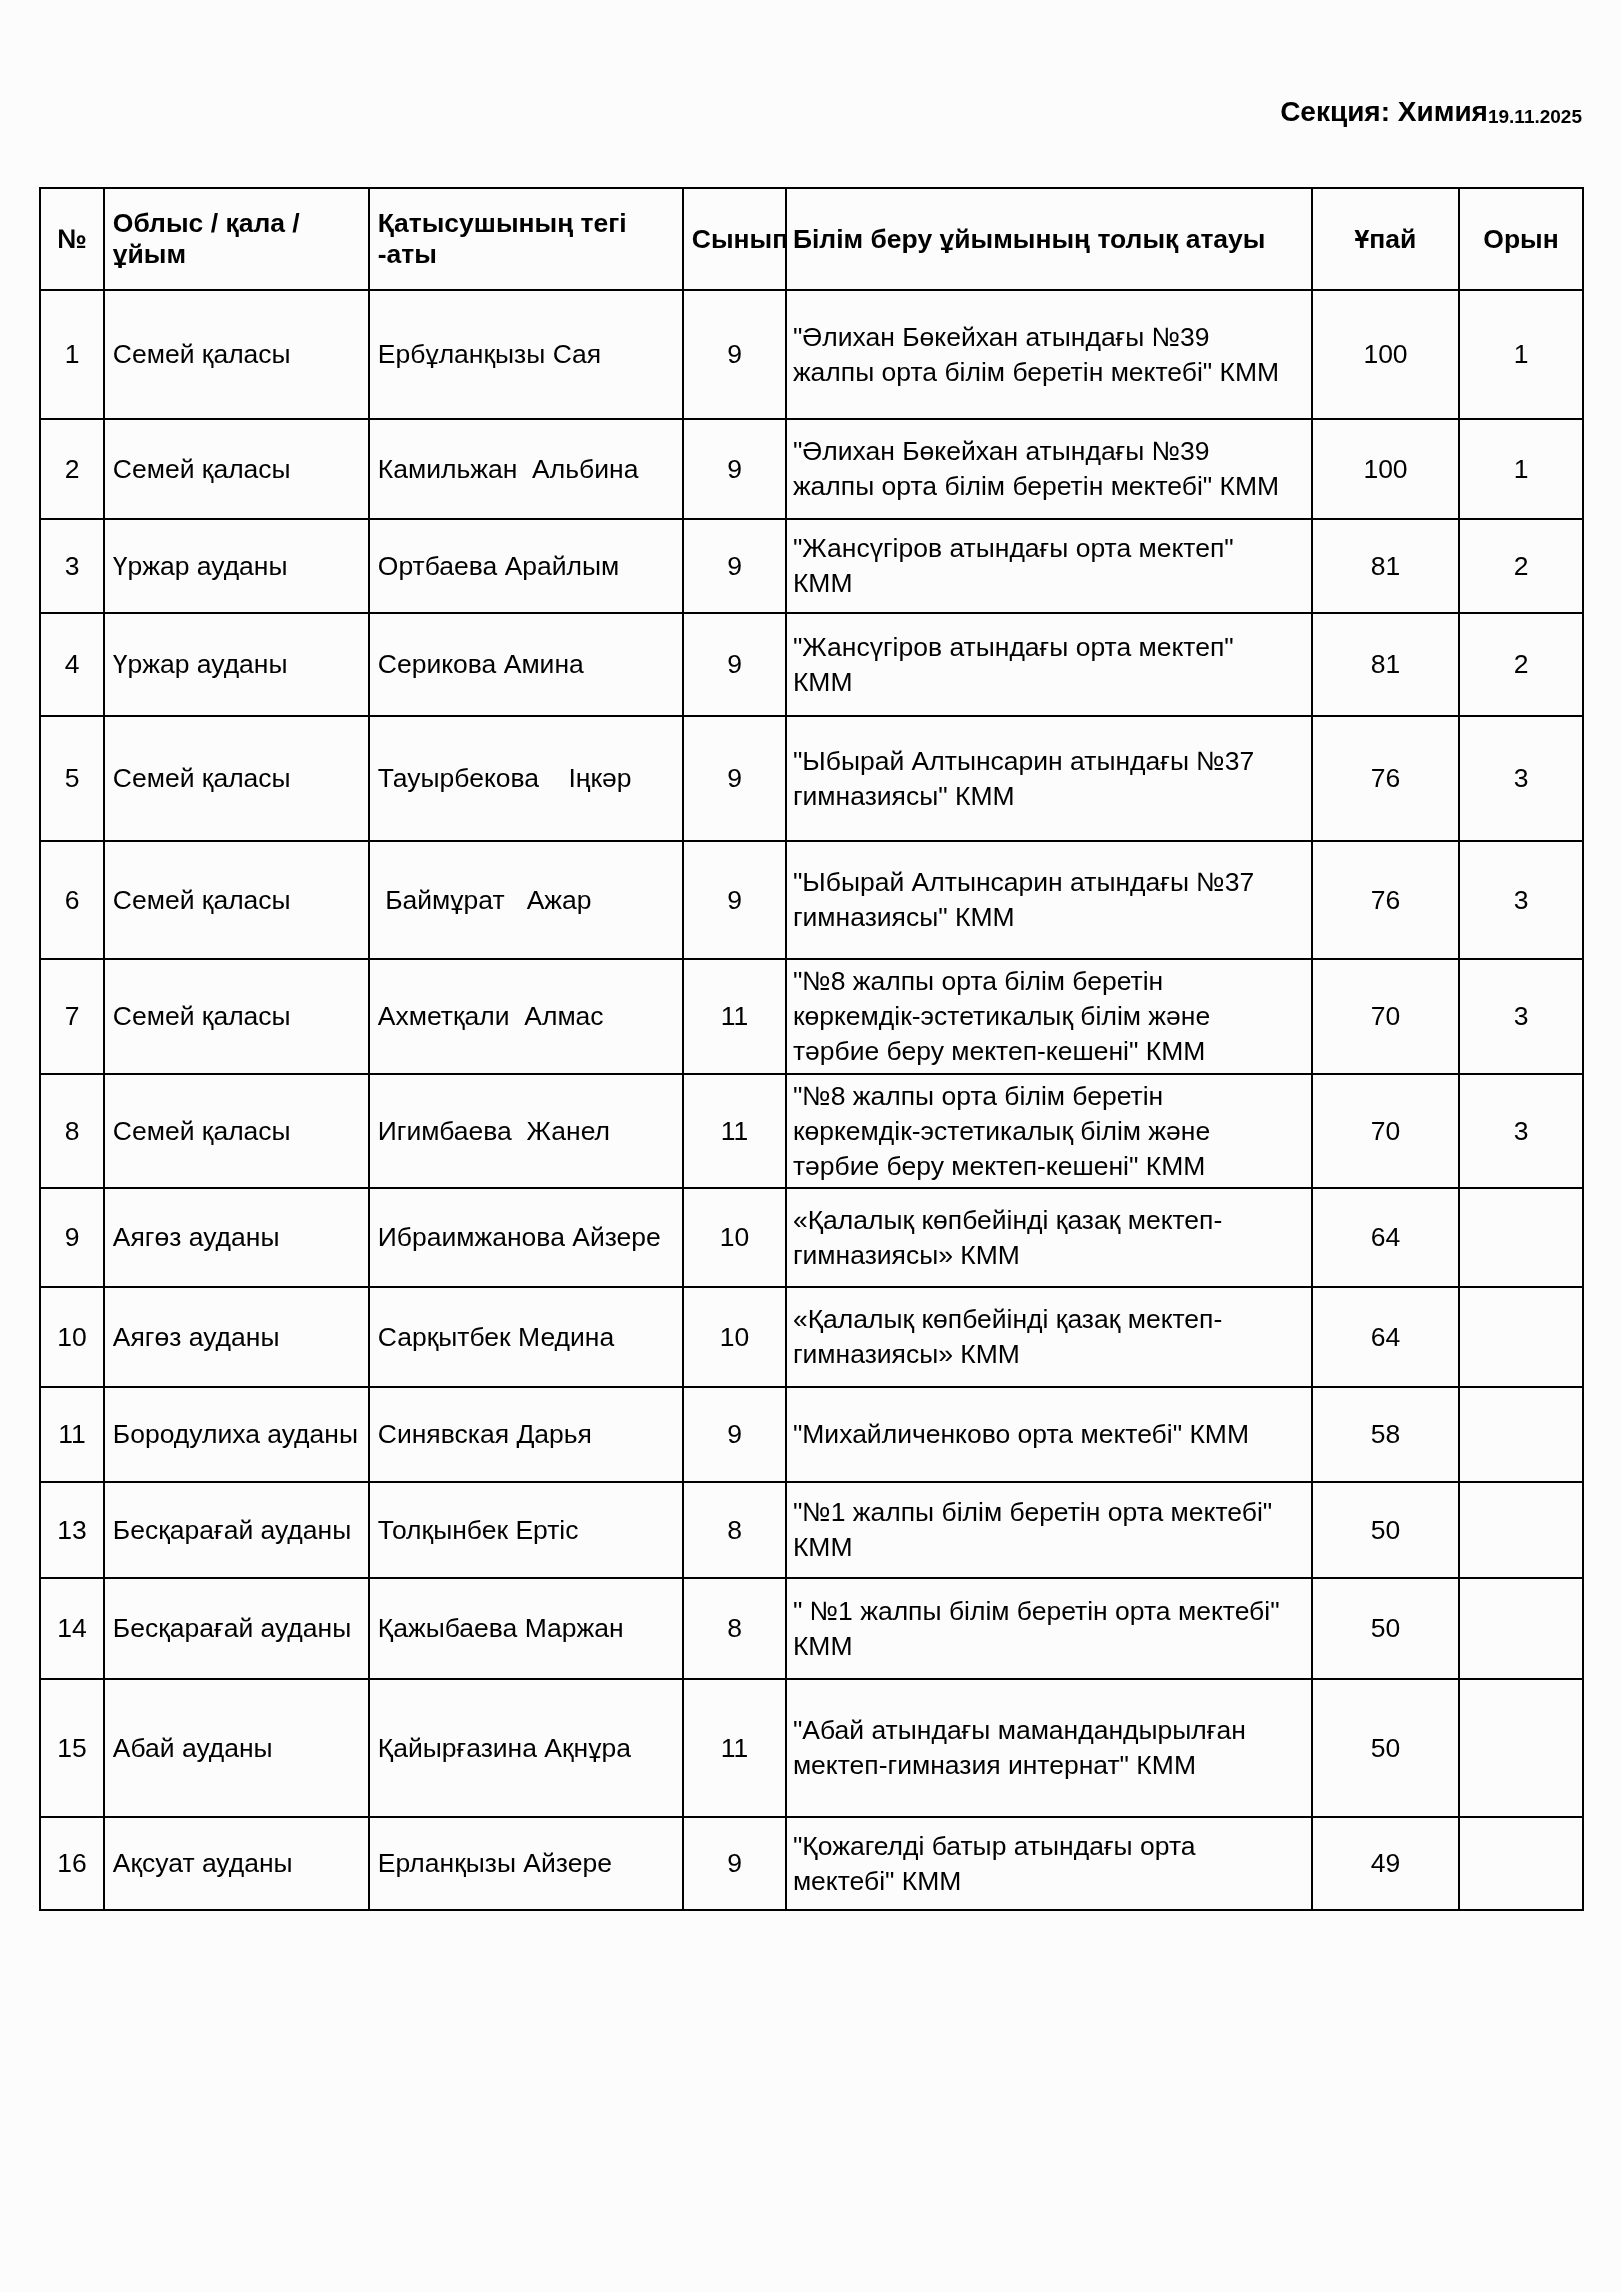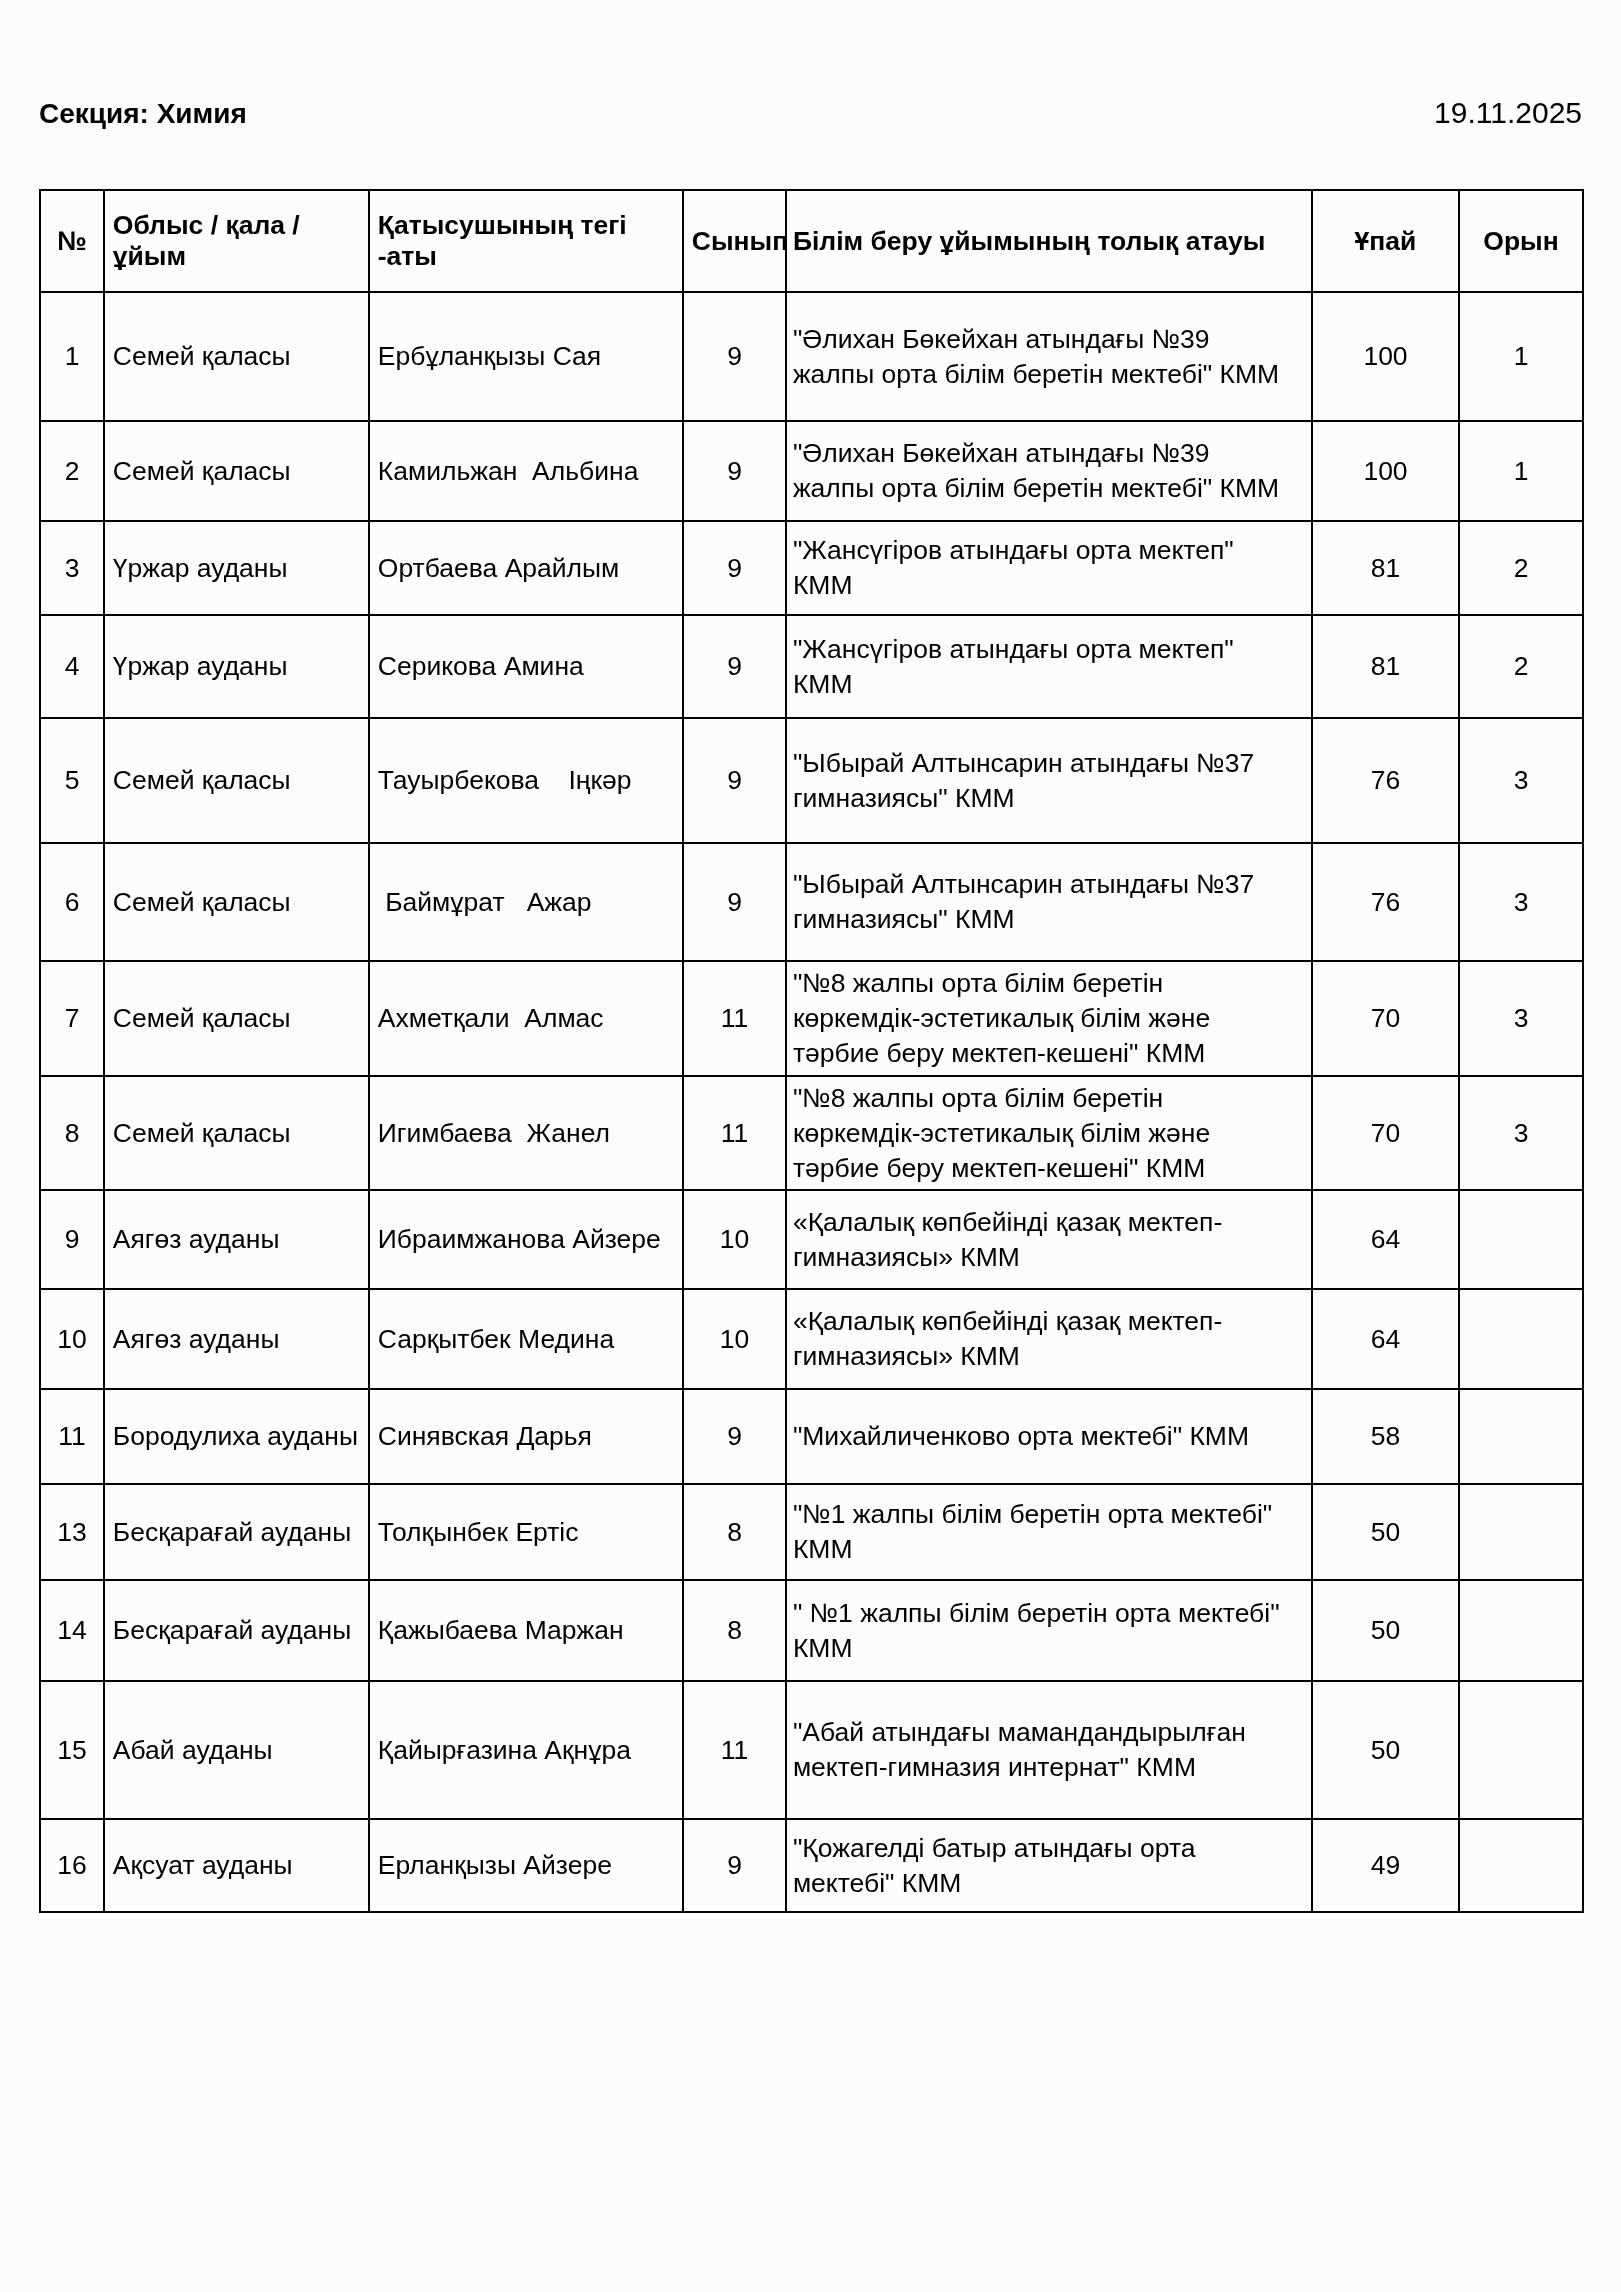--- a/index.html
+++ b/index.html
@@ -12,26 +12,26 @@
     font-family: "Liberation Sans", sans-serif;
   }
   .page {
     position: relative;
     width: 100%;
     height: 100%;
     padding: 96px 39px 0 39px;
   }
   .doc-header {
     display: flex;
-    justify-content: space-between;
+    justify-content: flex-end;
     align-items: flex-end;
     margin-bottom: 59px;
   }
   .doc-title { font-size: 28px; font-weight: bold; }
-  .doc-date  { font-size: 30px; }
+  .doc-date  { font-size: 19px; font-weight: bold; }
 
   table.results {
     border-collapse: collapse;
     table-layout: fixed;
     width: 1543px;
   }
   th, td {
     border: 2.9px solid #000;
     vertical-align: middle;
     padding: 3.9px 7.8px;

